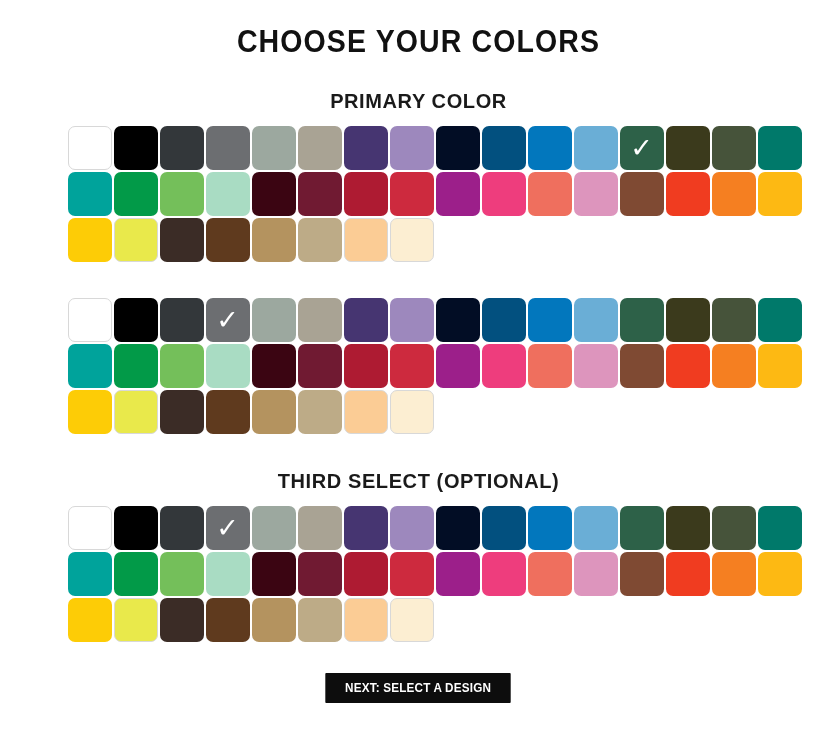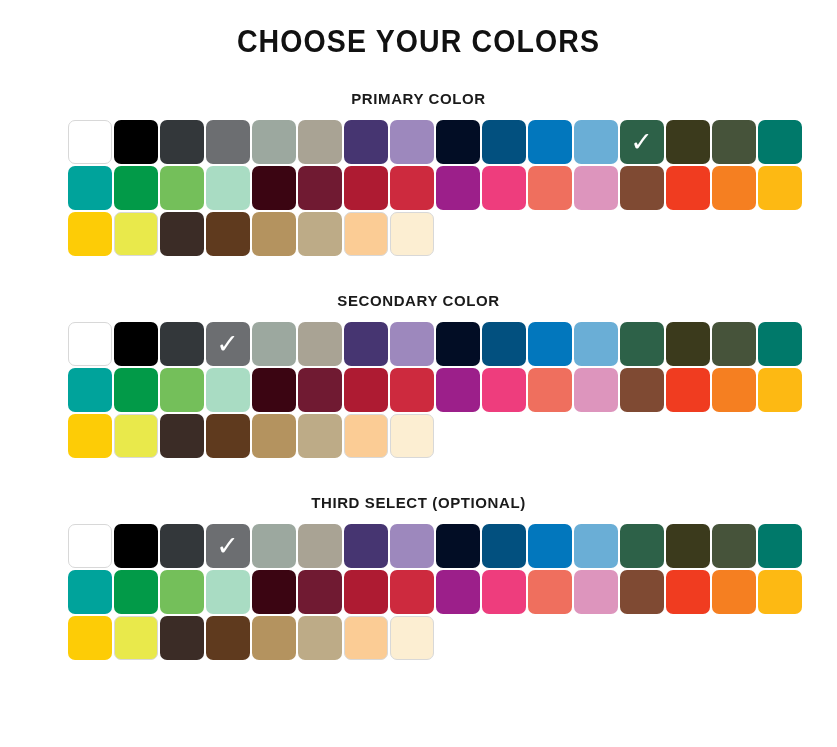--- a/index.html
+++ b/index.html
@@ -37,21 +37,21 @@
     width: 710px;
   }
   .section-primary   { padding-top: 30px; }
   .section-secondary { padding-top: 36px; }
   .section-third     { padding-top: 36px; }
 
   .section-title {
     text-align: center;
     font-family: "Liberation Sans", sans-serif;
     font-weight: bold;
-    font-size: 15px;
+    font-size: 20px;
     letter-spacing: 0.6px;
     color: #1a1a1a;
     margin: 0 0 13px 0;
   }
   .swatch-grid {
     display: flex;
     flex-direction: column;
     gap: 2px;
     padding-left: 4px;
   }
@@ -158,21 +158,20 @@
           <div class="swatch" style="background: rgb(95, 58, 30);"></div>
           <div class="swatch" style="background: rgb(180, 147, 95);"></div>
           <div class="swatch" style="background: rgb(189, 171, 135);"></div>
           <div class="swatch bordered" style="background: rgb(251, 204, 149);"></div>
           <div class="swatch bordered" style="background: rgb(252, 238, 210);"></div>
         </div>
       </div>
   </div>
 
   <div class="section section-secondary">
-    <div class="section-title">SECONDARY COLOR</div>
     <div class="swatch-grid">
         <div class="swatch-row">
           <div class="swatch bordered" style="background: rgb(255, 255, 255);"></div>
           <div class="swatch" style="background: rgb(0, 0, 0);"></div>
           <div class="swatch" style="background: rgb(51, 55, 58);"></div>
           <div class="swatch" style="background: rgb(108, 110, 113);">
             <span class="check">✓</span>
           </div>
           <div class="swatch" style="background: rgb(156, 168, 159);"></div>
           <div class="swatch" style="background: rgb(169, 163, 148);"></div>
@@ -265,14 +264,17 @@
           <div class="swatch" style="background: rgb(59, 44, 38);"></div>
           <div class="swatch" style="background: rgb(95, 58, 30);"></div>
           <div class="swatch" style="background: rgb(180, 147, 95);"></div>
           <div class="swatch" style="background: rgb(189, 171, 135);"></div>
           <div class="swatch bordered" style="background: rgb(251, 204, 149);"></div>
           <div class="swatch bordered" style="background: rgb(252, 238, 210);"></div>
         </div>
       </div>
   </div>
 
+  <div class="footer">
+    <button class="next-button">NEXT: SELECT A DESIGN</button>
+  </div>
 
 </div>
 
 </body></html>

